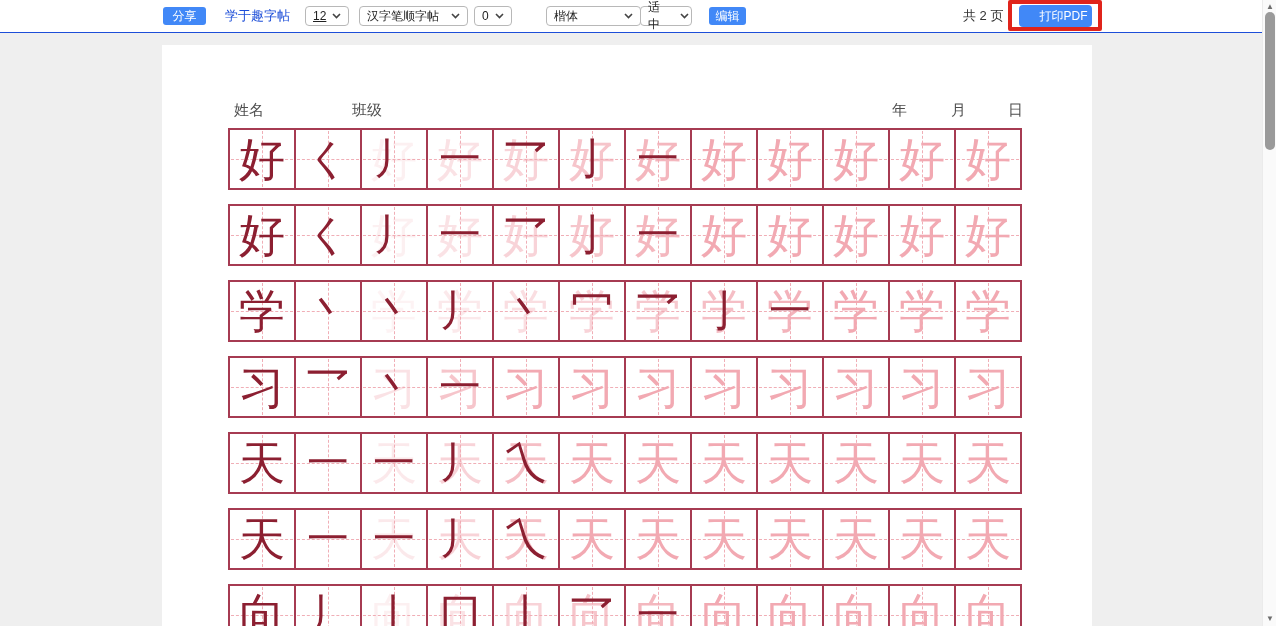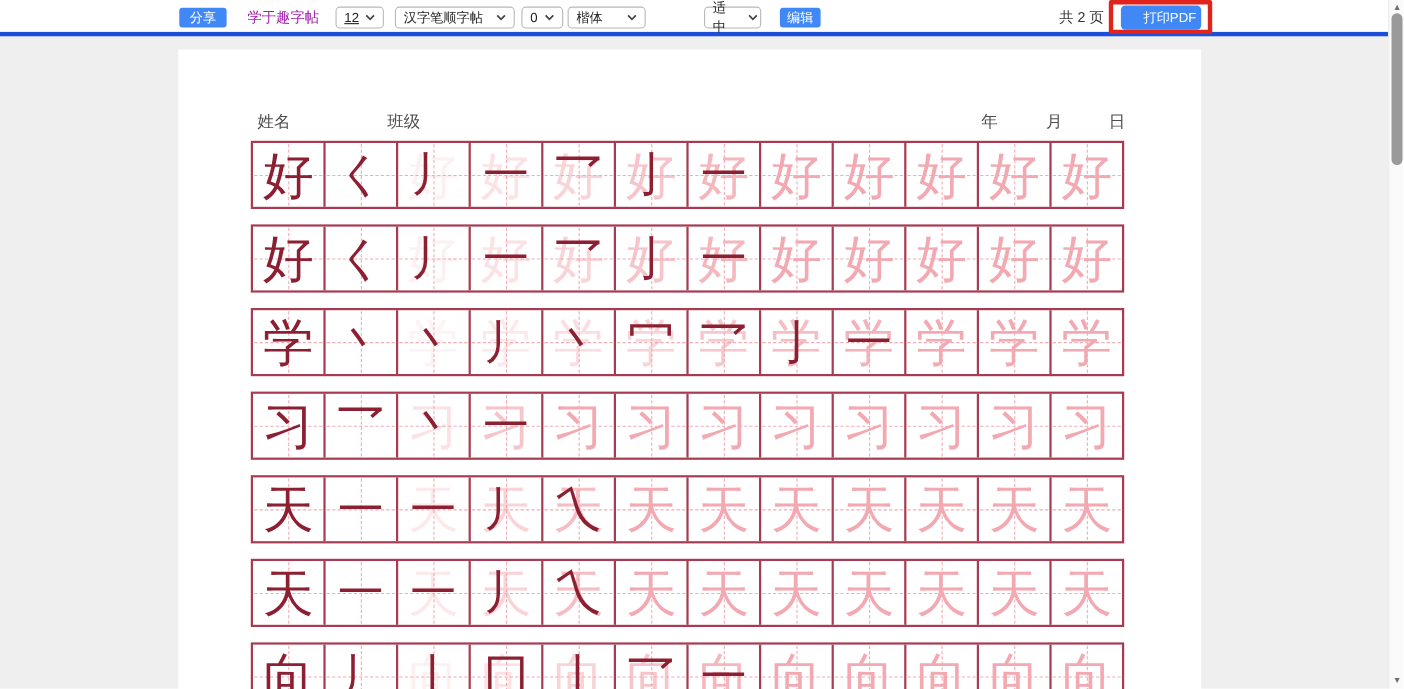--- a/index.html
+++ b/index.html
@@ -1,31 +1,31 @@
 <!DOCTYPE html>
 <html><head>
 <meta charset="utf-8">
 <style>
   * { margin:0; padding:0; box-sizing:border-box; }
   html,body { width:1276px; height:626px; overflow:hidden; background:#fff;
     font-family:"Liberation Sans", sans-serif; }
 
   
   .toolbar { position:absolute; top:0; left:0; right:14px; height:33px;
-    background:#fff; border-bottom:4px solid #1d4ed8; z-index:4; }
+    background:#fff; border-bottom:1px solid #1d4ed8; z-index:4; }
   .tb-item { position:absolute; top:6px; height:20px; display:flex;
     align-items:center; font-size:12px; color:#222; }
   .btn { background:#4188f7; color:#fff; border:none; border-radius:3px;
     font-size:12px; display:flex; align-items:center; justify-content:center;
     cursor:pointer; font-family:"Liberation Sans", sans-serif; }
   .sel { border:1px solid #b8b8b8; border-radius:4px; background:#fff;
     height:20px; display:flex; align-items:center; justify-content:space-between;
     padding:0 7px; font-size:12px; color:#222; cursor:pointer; }
   .chev { margin-left:6px; flex:0 0 auto; }
-  .label-txt { font-size:13px; color:#a21caf; }
+  .label-txt { font-size:13px; color:#1d4ed8; }
 
   
   .highlight-box { position:absolute; left:1008px; top:0px; width:94px;
     height:31px; border:4px solid #e0241b; border-radius:2px; z-index:6;
     pointer-events:none; }
 
   
   .viewport { position:absolute; top:33px; left:0; right:14px; bottom:0;
     background:#efefef; }
   .page { position:absolute; left:162px; top:12px; width:930px; height:1200px;
@@ -84,21 +84,21 @@
       </svg>
   </div>
 
   <div class="sel tb-item" style="left:474px; width:38px;">
     <span>0</span>
     <svg class="chev" width="9" height="6" viewBox="0 0 9 6">
         <polyline points="1,1 4.5,4.5 8,1" fill="none" stroke="#444" stroke-width="1.6"></polyline>
       </svg>
   </div>
 
-  <div class="sel tb-item" style="left:516px; width:71px;">
+  <div class="sel tb-item" style="left:546px; width:95px;">
     <span>楷体</span>
     <svg class="chev" width="9" height="6" viewBox="0 0 9 6">
         <polyline points="1,1 4.5,4.5 8,1" fill="none" stroke="#444" stroke-width="1.6"></polyline>
       </svg>
   </div>
 
   <div class="sel tb-item" style="left:640px; width:52px;gap:14px;">
     <span>适中</span>
     <svg class="chev" width="9" height="6" viewBox="0 0 9 6">
         <polyline points="1,1 4.5,4.5 8,1" fill="none" stroke="#444" stroke-width="1.6"></polyline>

